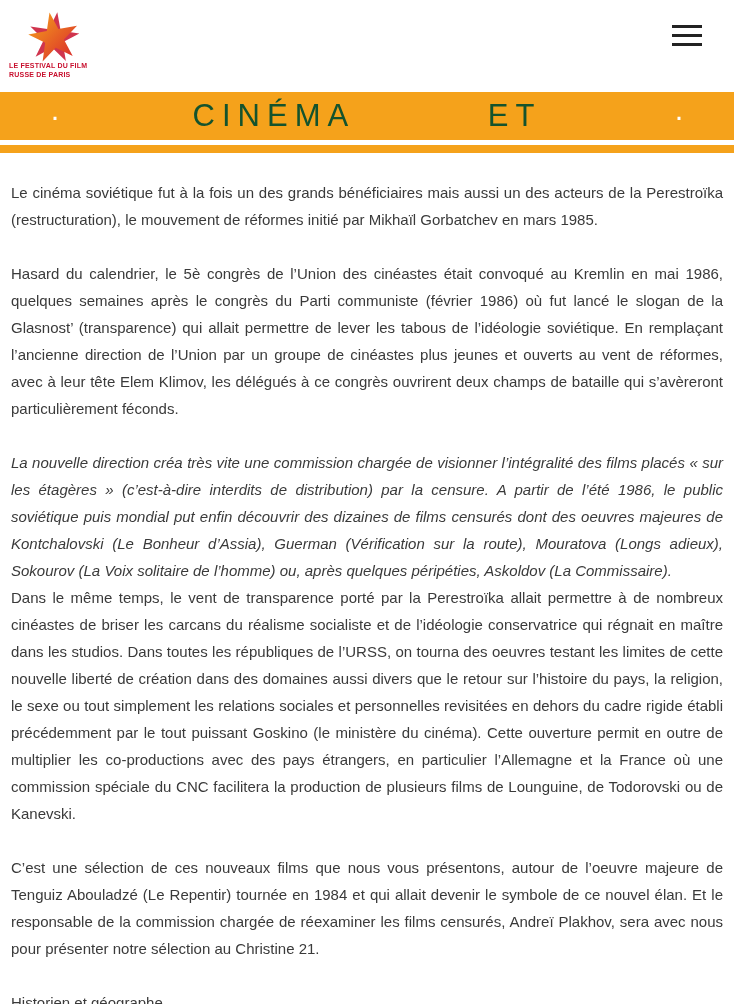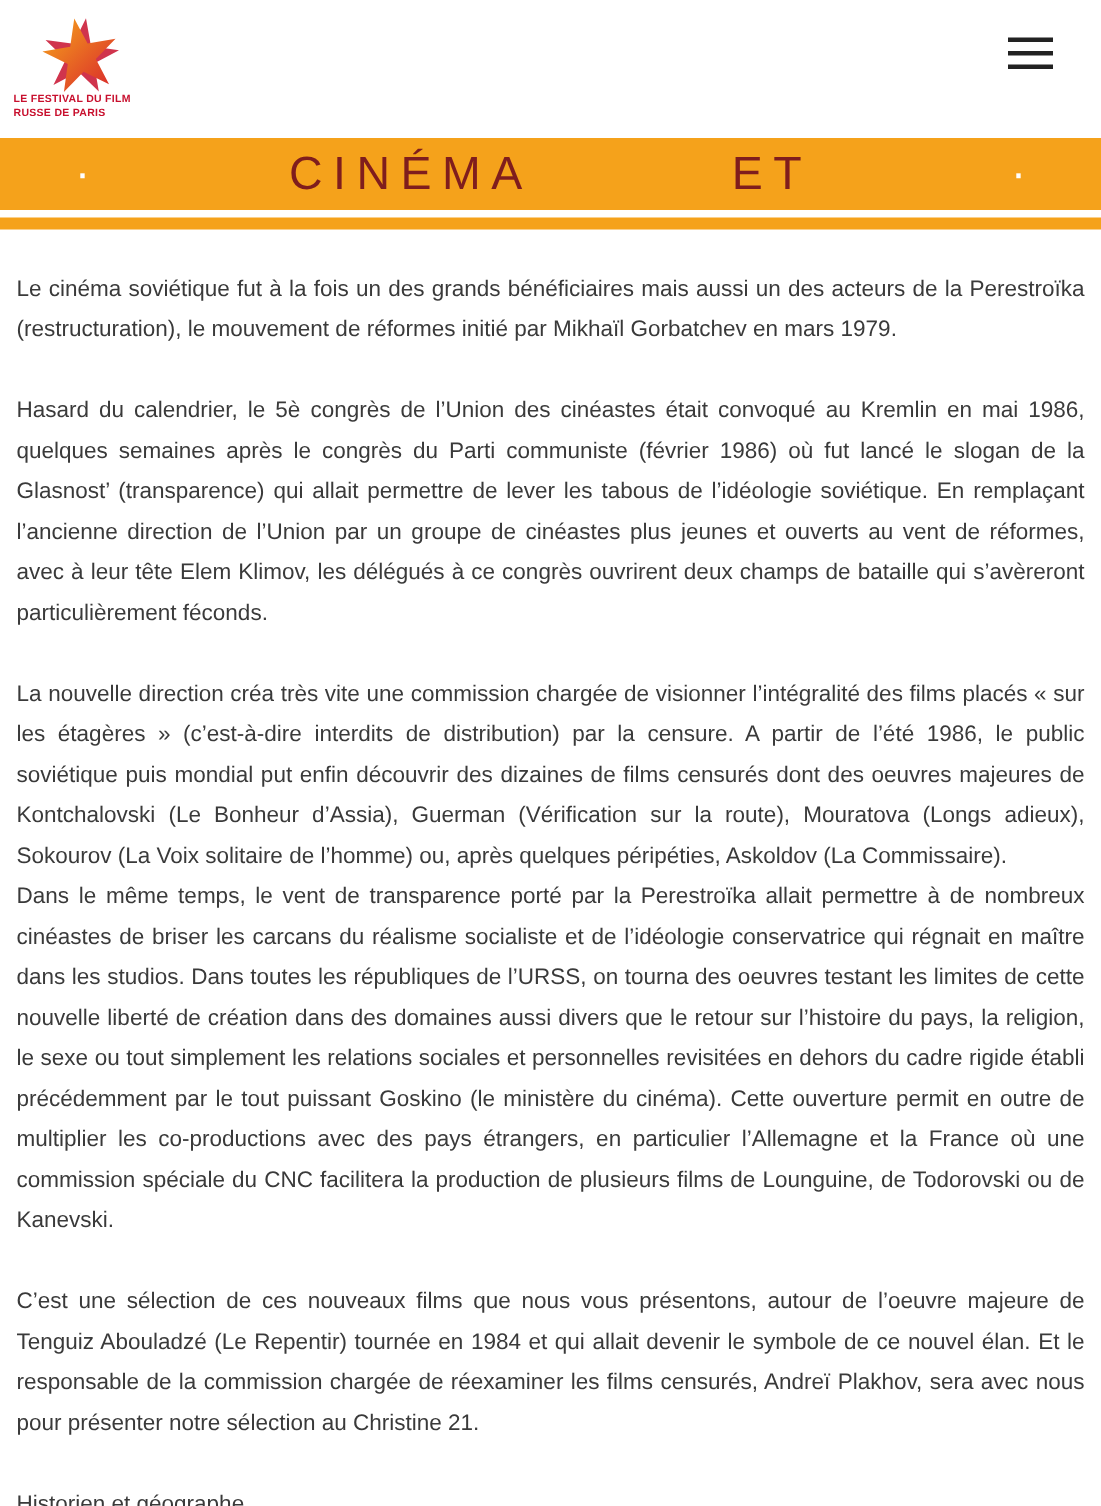--- a/index.html
+++ b/index.html
@@ -30,39 +30,39 @@
   
   .banner-main {
     background: #F5A21B;
     height: 48px;
     display: flex;
     align-items: center;
     justify-content: space-between;
     padding: 0 50px;
   }
   .banner-word {
-    color: #7f1d1d;
+    color: #14532d;
     font-size: 31px;
     letter-spacing: 7px;
     font-weight: 400;
     white-space: nowrap;
   }
   .banner-dot { color: #fff; font-size: 30px; line-height: 1; }
   .banner-gap { height: 5px; background: #fff; }
   .banner-stripe { height: 8px; background: #F5A21B; }
 
   
   article { padding: 26px 11px 0 11px; }
   article p {
     font-size: 15px;
     line-height: 27px;
     text-align: justify;
     margin-bottom: 27px;
   }
-  article p.no-gap { margin-bottom: 0; }
+  article p.no-gap { margin-bottom: 0; font-style: italic; }
   article p.sig-role { margin-bottom: 0; text-align: left; }
 </style>
 </head>
 <body>
 
 <div class="page">
 
   <header class="header">
     <div class="logo">
       <svg width="92" height="78" viewBox="0 0 92 78" aria-hidden="true">
@@ -90,21 +90,21 @@
       <span class="banner-dot">·</span>
       <span class="banner-word">CINÉMA</span>
       <span class="banner-word">ET</span>
       <span class="banner-dot">·</span>
     </div>
     <div class="banner-gap"></div>
     <div class="banner-stripe"></div>
   </div>
 
   <article>
-    <p>Le cinéma soviétique fut à la fois un des grands bénéficiaires mais aussi un des acteurs de la Perestroïka (restructuration), le mouvement de réformes initié par Mikhaïl Gorbatchev en mars 1979.</p>
+    <p>Le cinéma soviétique fut à la fois un des grands bénéficiaires mais aussi un des acteurs de la Perestroïka (restructuration), le mouvement de réformes initié par Mikhaïl Gorbatchev en mars 1985.</p>
     <p>Hasard du calendrier, le 5è congrès de l’Union des cinéastes était convoqué au Kremlin en mai 1986, quelques semaines après le congrès du Parti communiste (février 1986) où fut lancé le slogan de la Glasnost’ (transparence) qui allait permettre de lever les tabous de l’idéologie soviétique. En remplaçant l’ancienne direction de l’Union par un groupe de cinéastes plus jeunes et ouverts au vent de réformes, avec à leur tête Elem Klimov, les délégués à ce congrès ouvrirent deux champs de bataille qui s’avèreront particulièrement féconds.</p>
     <p class="no-gap">La nouvelle direction créa très vite une commission chargée de visionner l’intégralité des films placés « sur les étagères » (c’est-à-dire interdits de distribution) par la censure. A partir de l’été 1986, le public soviétique puis mondial put enfin découvrir des dizaines de films censurés dont des oeuvres majeures de Kontchalovski (Le Bonheur d’Assia), Guerman (Vérification sur la route), Mouratova (Longs adieux), Sokourov (La Voix solitaire de l’homme) ou, après quelques péripéties, Askoldov (La Commissaire).</p>
     <p>Dans le même temps, le vent de transparence porté par la Perestroïka allait permettre à de nombreux cinéastes de briser les carcans du réalisme socialiste et de l’idéologie conservatrice qui régnait en maître dans les studios. Dans toutes les républiques de l’URSS, on tourna des oeuvres testant les limites de cette nouvelle liberté de création dans des domaines aussi divers que le retour sur l’histoire du pays, la religion, le sexe ou tout simplement les relations sociales et personnelles revisitées en dehors du cadre rigide établi précédemment par le tout puissant Goskino (le ministère du cinéma). Cette ouverture permit en outre de multiplier les co-productions avec des pays étrangers, en particulier l’Allemagne et la France où une commission spéciale du CNC facilitera la production de plusieurs films de Lounguine, de Todorovski ou de Kanevski.</p>
     <p>C’est une sélection de ces nouveaux films que nous vous présentons, autour de l’oeuvre majeure de Tenguiz Abouladzé (Le Repentir) tournée en 1984 et qui allait devenir le symbole de ce nouvel élan. Et le responsable de la commission chargée de réexaminer les films censurés, Andreï Plakhov, sera avec nous pour présenter notre sélection au Christine 21.</p>
     <p class="sig-role">Historien et géographe</p>
 
   </article>
 
 </div>
 

